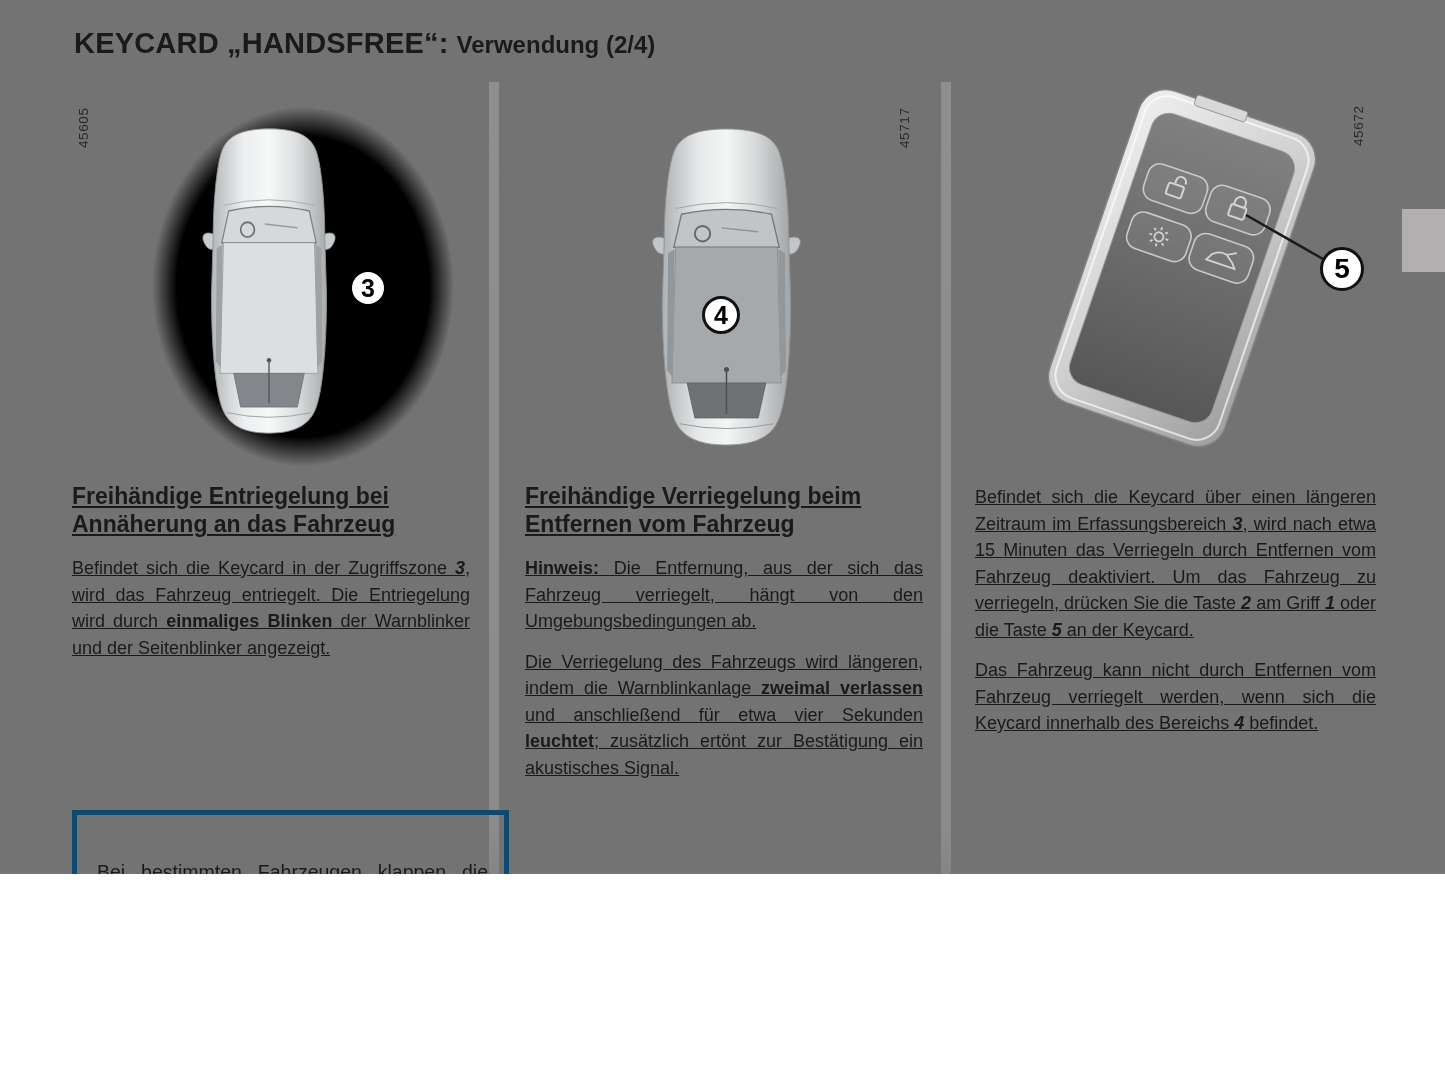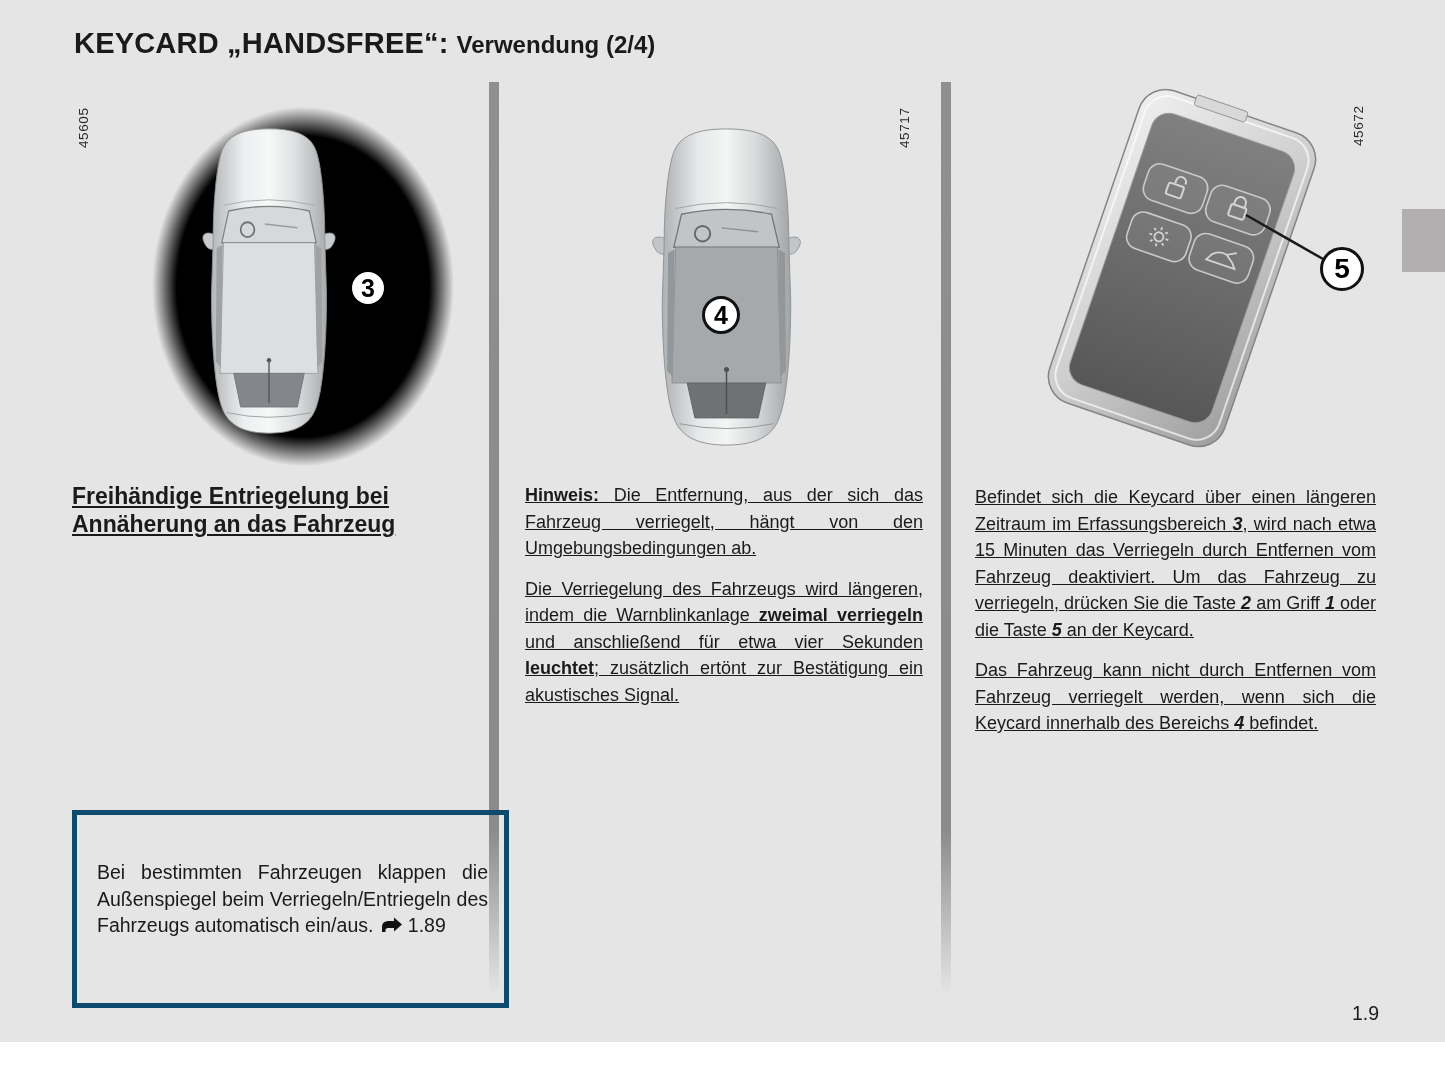--- a/index.html
+++ b/index.html
@@ -1,17 +1,17 @@
 <!DOCTYPE html>
 <html><head>
 <meta charset="utf-8">
 <style>
   html,body{margin:0;padding:0;background:#ffffff;}
   .page{
-    position:relative;width:1445px;height:1042px;background:#e5e5e5;overflow:hidden;
+    position:relative;width:1445px;height:874px;background:#737373;overflow:hidden;
     font-family:"Liberation Sans", sans-serif;color:#1a1a1a;
   }
   
   .title{position:absolute;left:74px;top:24px;margin:0;white-space:nowrap;}
   .t-main{font-size:29px;font-weight:700;letter-spacing:.2px;}
   .t-sub{font-size:24px;font-weight:700;margin-left:8px;}
   
   .photo-id{
     position:absolute;writing-mode:vertical-rl;transform:rotate(180deg);
     font-size:13.5px;color:#2a2a2a;letter-spacing:.6px;height:56px;text-align:left;
@@ -181,32 +181,34 @@
         <path d="M230,156 l9,-5"></path>
       </g>
     </g>
 
     <line x1="256" y1="130" x2="333" y2="174" stroke="#1a1a1a" stroke-width="2.5"></line>
   </svg>
   <div class="callout c5">5</div>
 
   <section class="col" style="left:72px;top:482px">
     <h2>Freihändige Entriegelung bei Annäherung an das Fahrzeug</h2>
+    <p><span>Befindet sich die Keycard in der Zugriffszone </span><span class="b i">3</span><span>, wird das Fahrzeug entriegelt. Die Entriegelung wird durch </span><span class="b">einmaliges Blinken</span><span> der Warnblinker und der Seitenblinker angezeigt.</span></p>
   </section>
 
   <div class="note-box">
     <p><span>Bei bestimmten Fahrzeugen klappen die Außenspiegel beim Verriegeln/Entriegeln des Fahrzeugs automatisch ein/aus.</span></p>
     <svg class="ref-arrow-svg" width="22" height="16" viewBox="0 0 22 16">
       <path d="M1,15 L1,10 C1,5.5 4,4 9,4 L13,4 L13,0.5 L21,7.5 L13,14.5 L13,11 L8,11 C4.5,11 4.5,12 4.5,15 Z" fill="#111"></path>
     </svg><span class="ref-num">1.89</span>
   </div>
 
   <section class="col" style="left:525px;top:482px">
+    <h2>Freihändige Verriegelung beim Entfernen vom Fahrzeug</h2>
     <p><span class="b">Hinweis:</span><span> Die Entfernung, aus der sich das Fahrzeug verriegelt, hängt von den Umgebungsbedingungen ab.</span></p>
-    <p><span>Die Verriegelung des Fahrzeugs wird längeren, indem die Warnblinkanlage </span><span class="b">zweimal verriegeln</span><span> und anschließend für etwa vier Sekunden </span><span class="b">leuchtet</span><span>; zusätzlich ertönt zur Bestätigung ein akustisches Signal.</span></p>
+    <p><span>Die Verriegelung des Fahrzeugs wird längeren, indem die Warnblinkanlage </span><span class="b">zweimal verlassen</span><span> und anschließend für etwa vier Sekunden </span><span class="b">leuchtet</span><span>; zusätzlich ertönt zur Bestätigung ein akustisches Signal.</span></p>
   </section>
 
   <section class="col" style="left:975px;top:484px;width:401px">
     <p><span>Befindet sich die Keycard über einen längeren Zeitraum im Erfassungsbereich </span><span class="b i">3</span><span>, wird nach etwa 15 Minuten das Verriegeln durch Entfernen vom Fahrzeug deaktiviert. Um das Fahrzeug zu verriegeln, drücken Sie die Taste </span><span class="b i">2</span><span> am Griff </span><span class="b i">1</span><span> oder die Taste </span><span class="b i">5</span><span> an der Keycard.</span></p>
     <p><span>Das Fahrzeug kann nicht durch Entfernen vom Fahrzeug verriegelt werden, wenn sich die Keycard innerhalb des Bereichs </span><span class="b i">4</span><span> befindet.</span></p>
   </section>
 
   <div class="page-num">1.9</div>
 
 </div>

